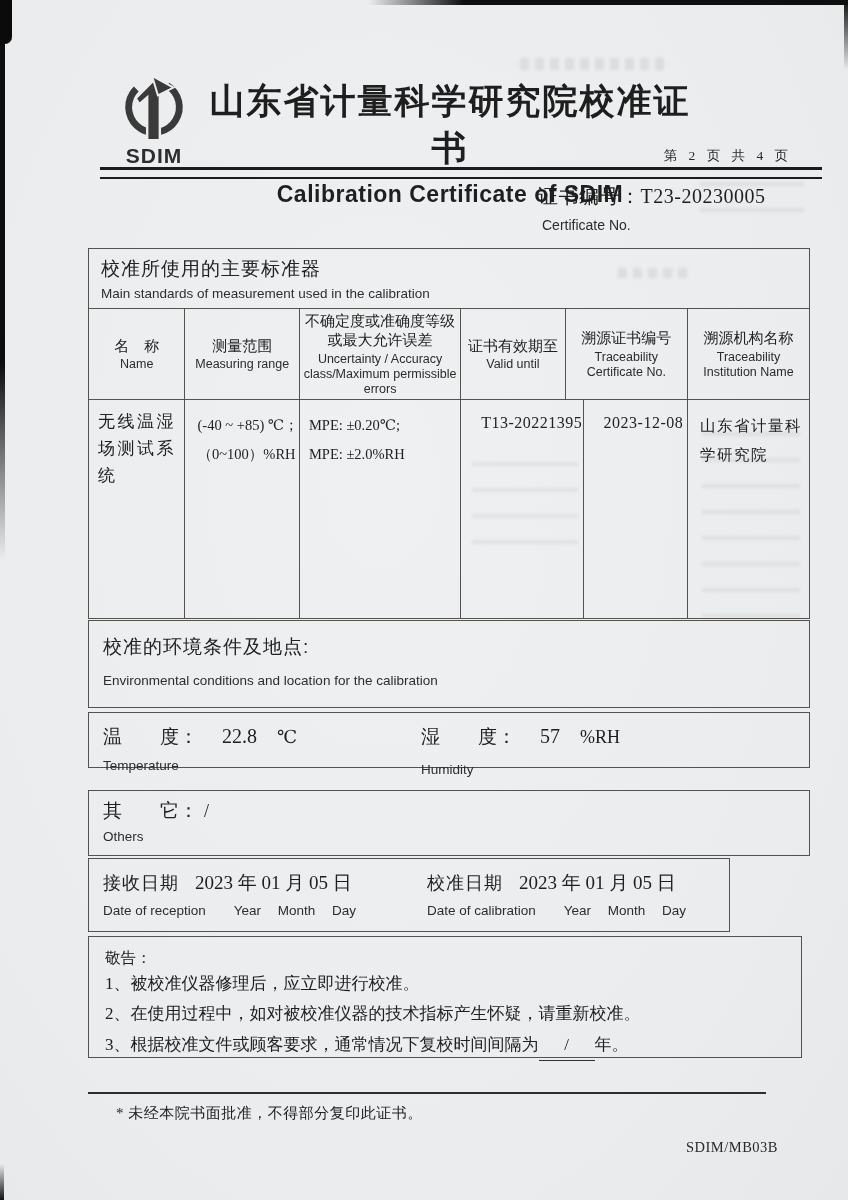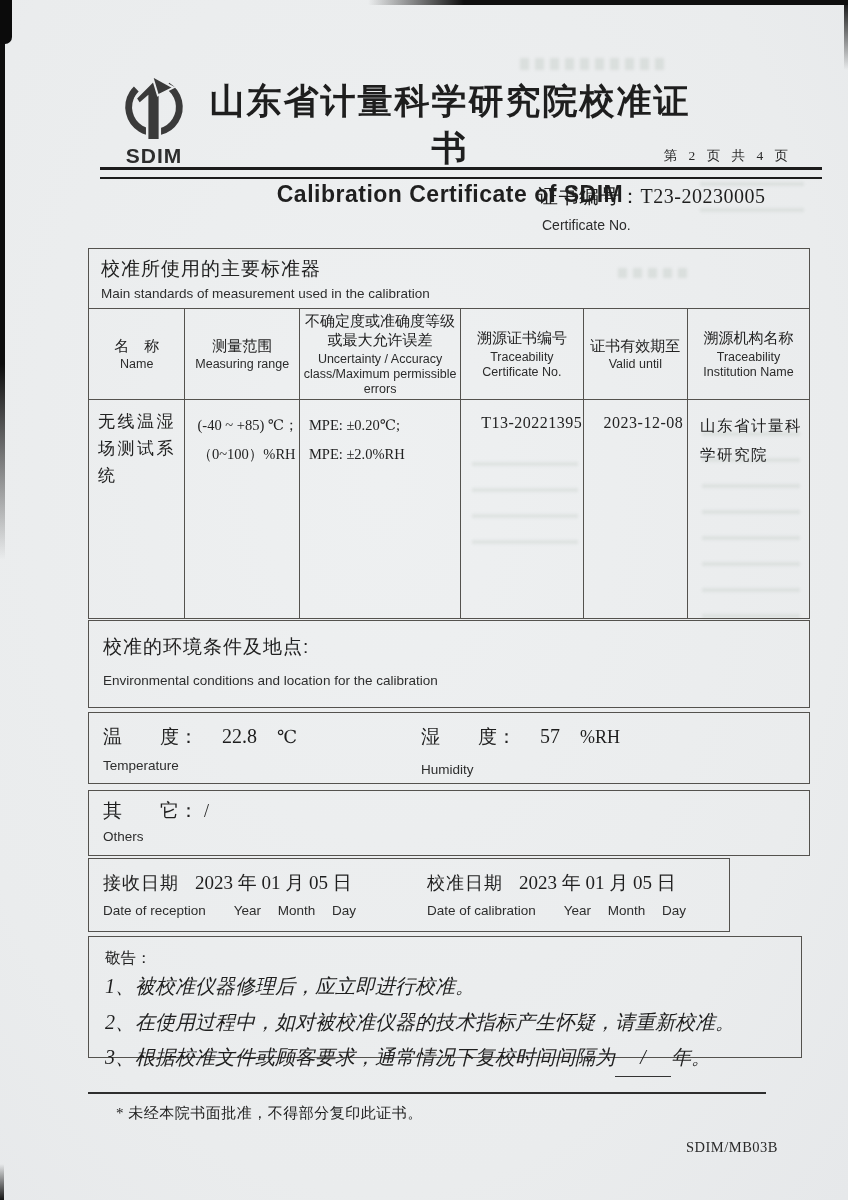--- a/index.html
+++ b/index.html
@@ -69,21 +69,21 @@
   .cell-range div,.cell-mpe div{font-size:14.5px;line-height:2.0;}
   .cell-range{padding-left:12px;} .cell-mpe{padding-left:9px;}
   .cell-center{text-align:left;font-size:16px;padding-left:20px;padding-top:14px;letter-spacing:.5px;}
   .cell-inst{font-size:15.5px;line-height:1.85;letter-spacing:1.5px;padding:12px 6px 0 12px;}
 
   
   .env-box{position:absolute;left:88px;top:620px;width:722px;height:88px;padding:13px 14px 0 14px;}
   .env-cn{font-size:19px;color:#222;letter-spacing:1px;}
   .env-en{font-size:13.5px;color:#2d2d2d;margin-top:13px;}
 
-  .row-temp{position:absolute;left:88px;top:712px;width:722px;height:72px;}
+  .row-temp{position:absolute;left:88px;top:712px;width:722px;height:56px;}
   .row-others{position:absolute;left:88px;top:790px;width:722px;height:66px;}
   .row-dates{position:absolute;left:88px;top:858px;width:642px;height:74px;}
 
   .half-left{position:absolute;left:14px;top:0;}
   .half-right{position:absolute;left:332px;top:0;}
   .kv-line{display:flex;align-items:baseline;margin-top:11px;}
   .kv-label{font-size:19px;color:#1f1f1f;}
   .kv-value{font-size:20px;margin-left:24px;color:#1e1e1e;}
   .kv-unit{font-size:18px;margin-left:20px;color:#1e1e1e;}
   .kv-en{font-size:13.5px;color:#2d2d2d;margin-top:8px;}
@@ -95,21 +95,21 @@
 
   .date-group .dl1{display:flex;align-items:baseline;margin-top:11px;}
   .date-label{font-size:18px;color:#1f1f1f;letter-spacing:1px;}
   .date-value{font-size:19px;margin-left:16px;color:#1e1e1e;}
   .date-group .dl2{display:flex;align-items:flex-start;margin-top:7px;}
   .date-en{font-size:13.5px;color:#2d2d2d;}
   .ymd{font-size:13.5px;color:#2d2d2d;margin-left:28px;word-spacing:13px;}
 
   .notice-box{position:absolute;left:88px;top:936px;width:714px;height:122px;padding:11px 16px 0 16px;}
   .notice-title{font-size:15.5px;color:#1f1f1f;}
-  .notice-item{font-size:20px;color:#1f1f1f;line-height:1.78;font-style:italic;}
+  .notice-item{font-size:17px;color:#1f1f1f;line-height:1.78;}
   .u-slash{display:inline-block;width:56px;text-align:center;border-bottom:1.5px solid #333;}
 
   .footer-rule{position:absolute;left:88px;top:1092px;width:678px;border-top:2.5px solid #2e2e2e;}
   .footnotes{position:absolute;left:116px;top:1100px;}
   .footnote{font-size:15px;color:#222;line-height:1.85;letter-spacing:.5px;}
   .form-code{position:absolute;left:686px;top:1139px;font-size:14.5px;color:#2a2a2a;letter-spacing:.5px;}
 </style>
 </head>
 <body>
 
@@ -162,27 +162,27 @@
         <div class="en">Name</div>
       </div>
       <div class="col c2 hcell">
         <div class="cn">测量范围</div>
         <div class="en">Measuring range</div>
       </div>
       <div class="col c3 hcell">
         <div class="cn">不确定度或准确度等级或最大允许误差</div>
         <div class="en">Uncertainty / Accuracy class/Maximum permissible errors</div>
       </div>
+      <div class="col c5 hcell">
+        <div class="cn">证书有效期至</div>
+        <div class="en">Valid until</div>
+      </div>
       <div class="col c4 hcell">
         <div class="cn">溯源证书编号</div>
         <div class="en">Traceability Certificate No.</div>
-      </div>
-      <div class="col c5 hcell">
-        <div class="cn">证书有效期至</div>
-        <div class="en">Valid until</div>
       </div>
       <div class="col c6 hcell">
         <div class="cn">溯源机构名称</div>
         <div class="en">Traceability Institution Name</div>
       </div>
     </div>
     <div class="tbody">
       <div class="col c1 bcell cell-name serif">无线温湿场测试系统</div>
       <div class="col c2 bcell cell-range serif">
         <div>(-40 ~ +85) ℃；</div>

